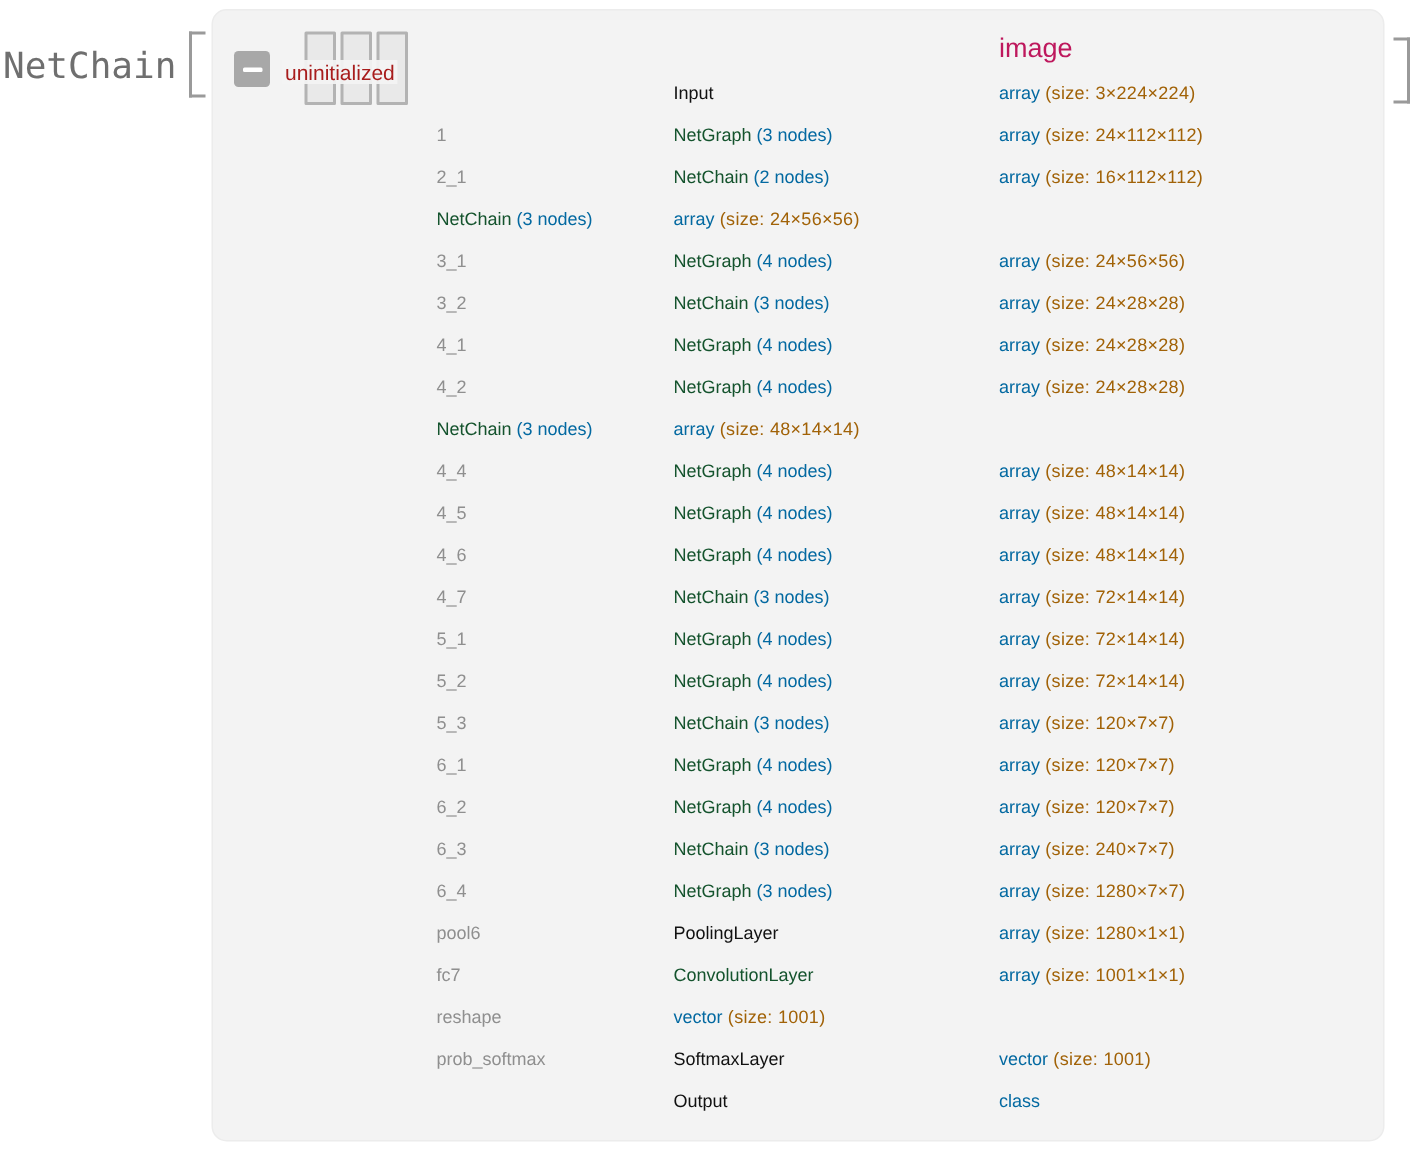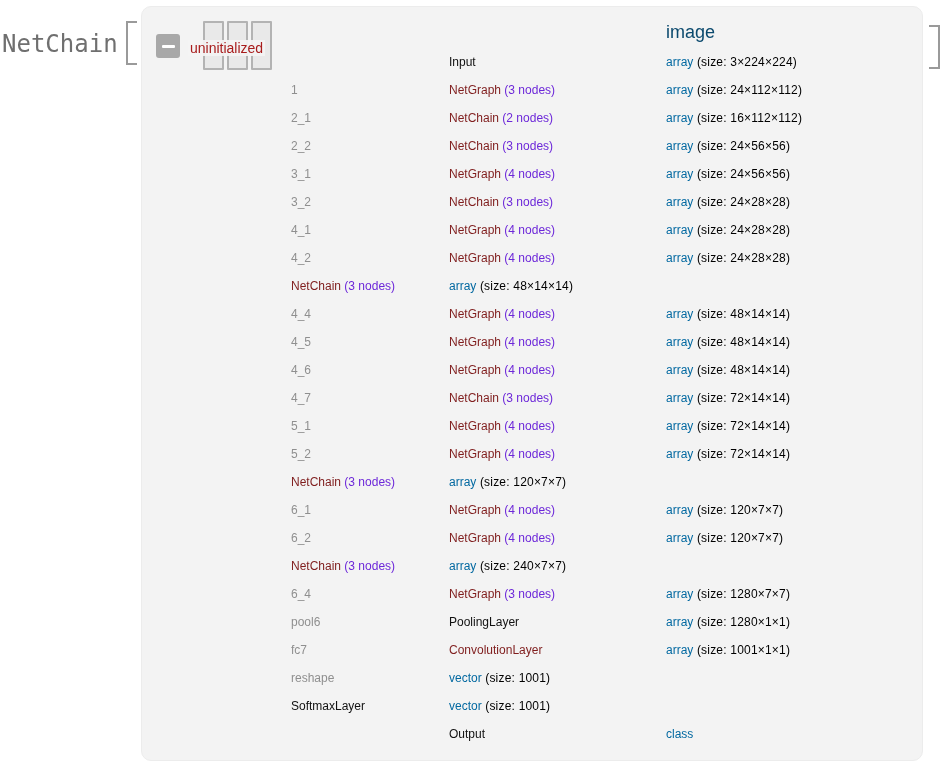--- a/index.html
+++ b/index.html
@@ -25,32 +25,32 @@
                 background:#ffffff;border-radius:1px;}
 
   .chain-icon{position:absolute;left:61px;top:14px;display:flex;gap:3px;}
   .chain-icon .bar{width:21px;height:49px;box-sizing:border-box;
                 background:#e9e9e9;border:2px solid #b3b3b3;border-radius:1px;}
 
   .uninit{position:absolute;left:46px;top:33px;z-index:2;
           font-size:14px;color:#a81c1c;background:rgba(243,243,243,0.93);
           padding:0 2px;line-height:16px;text-align:right;}
 
-  .top-port{position:absolute;left:524px;top:15px;font-size:18px;color:#0c4a6e;line-height:20px;}
+  .top-port{position:absolute;left:524px;top:15px;font-size:18px;color:#be185d;line-height:20px;}
 
   .rows{position:absolute;left:0;top:41px;width:100%;}
   .row{height:28px;display:grid;grid-template-columns:158px 217px 1fr;
        padding-left:149px;align-items:center;font-size:12px;line-height:28px;}
   .cell{white-space:nowrap;overflow:visible;}
   .lname{color:#8f8f8f;}
   .ltype.black{color:#111111;}
-  .ltype.red{color:#7f1d1d;}
-  .ldetail{color:#6d28d9;}
+  .ltype.red{color:#14532d;}
+  .ldetail{color:#0369a1;}
   .okind{color:#0369a1;}
-  .osize{color:#000000;letter-spacing:0.2px;}
+  .osize{color:#a16207;letter-spacing:0.2px;}
 </style>
 </head>
 <body>
 
 <div class="fn-label">NetChain</div>
 <div class="bracket open"></div>
 
 <div class="panel">
   <button class="collapse-btn">
     <span class="minus"></span>
@@ -76,21 +76,20 @@
         <span class="cell lname">1</span>
         <span class="cell"><span class="ltype red">NetGraph</span><span class="ldetail"> (3 nodes)</span></span>
         <span class="cell"><span class="okind">array</span><span class="osize"> (size: 24×112×112)</span></span>
       </div>
       <div class="row">
         <span class="cell lname">2_1</span>
         <span class="cell"><span class="ltype red">NetChain</span><span class="ldetail"> (2 nodes)</span></span>
         <span class="cell"><span class="okind">array</span><span class="osize"> (size: 16×112×112)</span></span>
       </div>
       <div class="row">
-        <span class="cell lname">2_2</span>
         <span class="cell"><span class="ltype red">NetChain</span><span class="ldetail"> (3 nodes)</span></span>
         <span class="cell"><span class="okind">array</span><span class="osize"> (size: 24×56×56)</span></span>
       </div>
       <div class="row">
         <span class="cell lname">3_1</span>
         <span class="cell"><span class="ltype red">NetGraph</span><span class="ldetail"> (4 nodes)</span></span>
         <span class="cell"><span class="okind">array</span><span class="osize"> (size: 24×56×56)</span></span>
       </div>
       <div class="row">
         <span class="cell lname">3_2</span>
@@ -135,34 +134,36 @@
         <span class="cell lname">5_1</span>
         <span class="cell"><span class="ltype red">NetGraph</span><span class="ldetail"> (4 nodes)</span></span>
         <span class="cell"><span class="okind">array</span><span class="osize"> (size: 72×14×14)</span></span>
       </div>
       <div class="row">
         <span class="cell lname">5_2</span>
         <span class="cell"><span class="ltype red">NetGraph</span><span class="ldetail"> (4 nodes)</span></span>
         <span class="cell"><span class="okind">array</span><span class="osize"> (size: 72×14×14)</span></span>
       </div>
       <div class="row">
+        <span class="cell lname">5_3</span>
         <span class="cell"><span class="ltype red">NetChain</span><span class="ldetail"> (3 nodes)</span></span>
         <span class="cell"><span class="okind">array</span><span class="osize"> (size: 120×7×7)</span></span>
       </div>
       <div class="row">
         <span class="cell lname">6_1</span>
         <span class="cell"><span class="ltype red">NetGraph</span><span class="ldetail"> (4 nodes)</span></span>
         <span class="cell"><span class="okind">array</span><span class="osize"> (size: 120×7×7)</span></span>
       </div>
       <div class="row">
         <span class="cell lname">6_2</span>
         <span class="cell"><span class="ltype red">NetGraph</span><span class="ldetail"> (4 nodes)</span></span>
         <span class="cell"><span class="okind">array</span><span class="osize"> (size: 120×7×7)</span></span>
       </div>
       <div class="row">
+        <span class="cell lname">6_3</span>
         <span class="cell"><span class="ltype red">NetChain</span><span class="ldetail"> (3 nodes)</span></span>
         <span class="cell"><span class="okind">array</span><span class="osize"> (size: 240×7×7)</span></span>
       </div>
       <div class="row">
         <span class="cell lname">6_4</span>
         <span class="cell"><span class="ltype red">NetGraph</span><span class="ldetail"> (3 nodes)</span></span>
         <span class="cell"><span class="okind">array</span><span class="osize"> (size: 1280×7×7)</span></span>
       </div>
       <div class="row">
         <span class="cell lname">pool6</span>
@@ -172,20 +173,21 @@
       <div class="row">
         <span class="cell lname">fc7</span>
         <span class="cell"><span class="ltype red">ConvolutionLayer</span></span>
         <span class="cell"><span class="okind">array</span><span class="osize"> (size: 1001×1×1)</span></span>
       </div>
       <div class="row">
         <span class="cell lname">reshape</span>
         <span class="cell"><span class="okind">vector</span><span class="osize"> (size: 1001)</span></span>
       </div>
       <div class="row">
+        <span class="cell lname">prob_softmax</span>
         <span class="cell"><span class="ltype black">SoftmaxLayer</span></span>
         <span class="cell"><span class="okind">vector</span><span class="osize"> (size: 1001)</span></span>
       </div>
       <div class="row">
         <span class="cell lname"></span>
         <span class="cell"><span class="ltype black">Output</span></span>
         <span class="cell"><span class="okind">class</span></span>
       </div>
     </div>
 </div>

